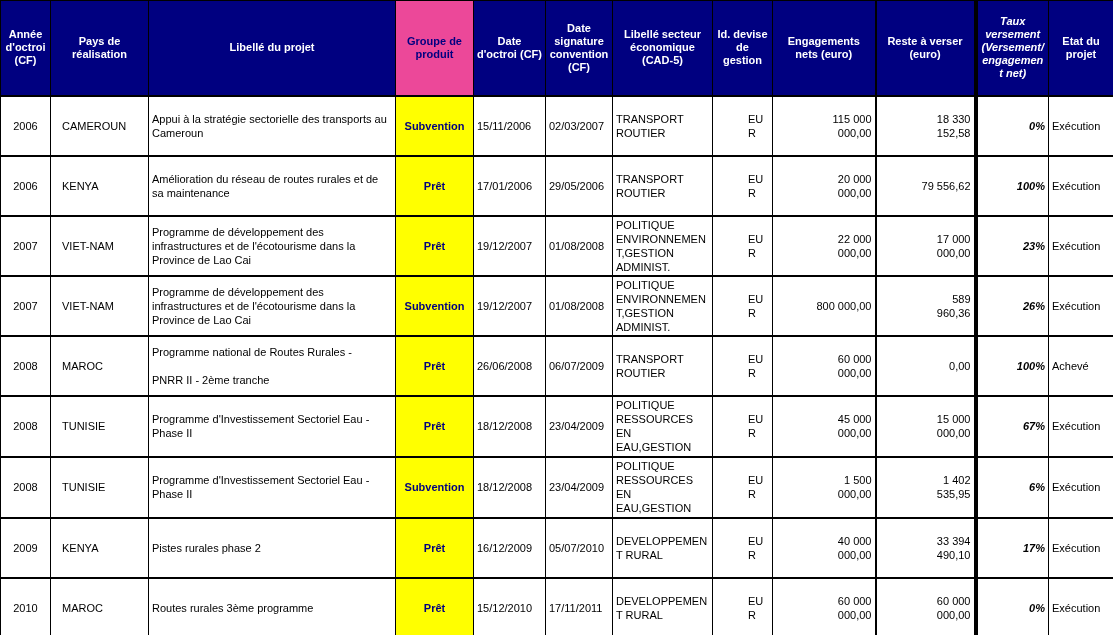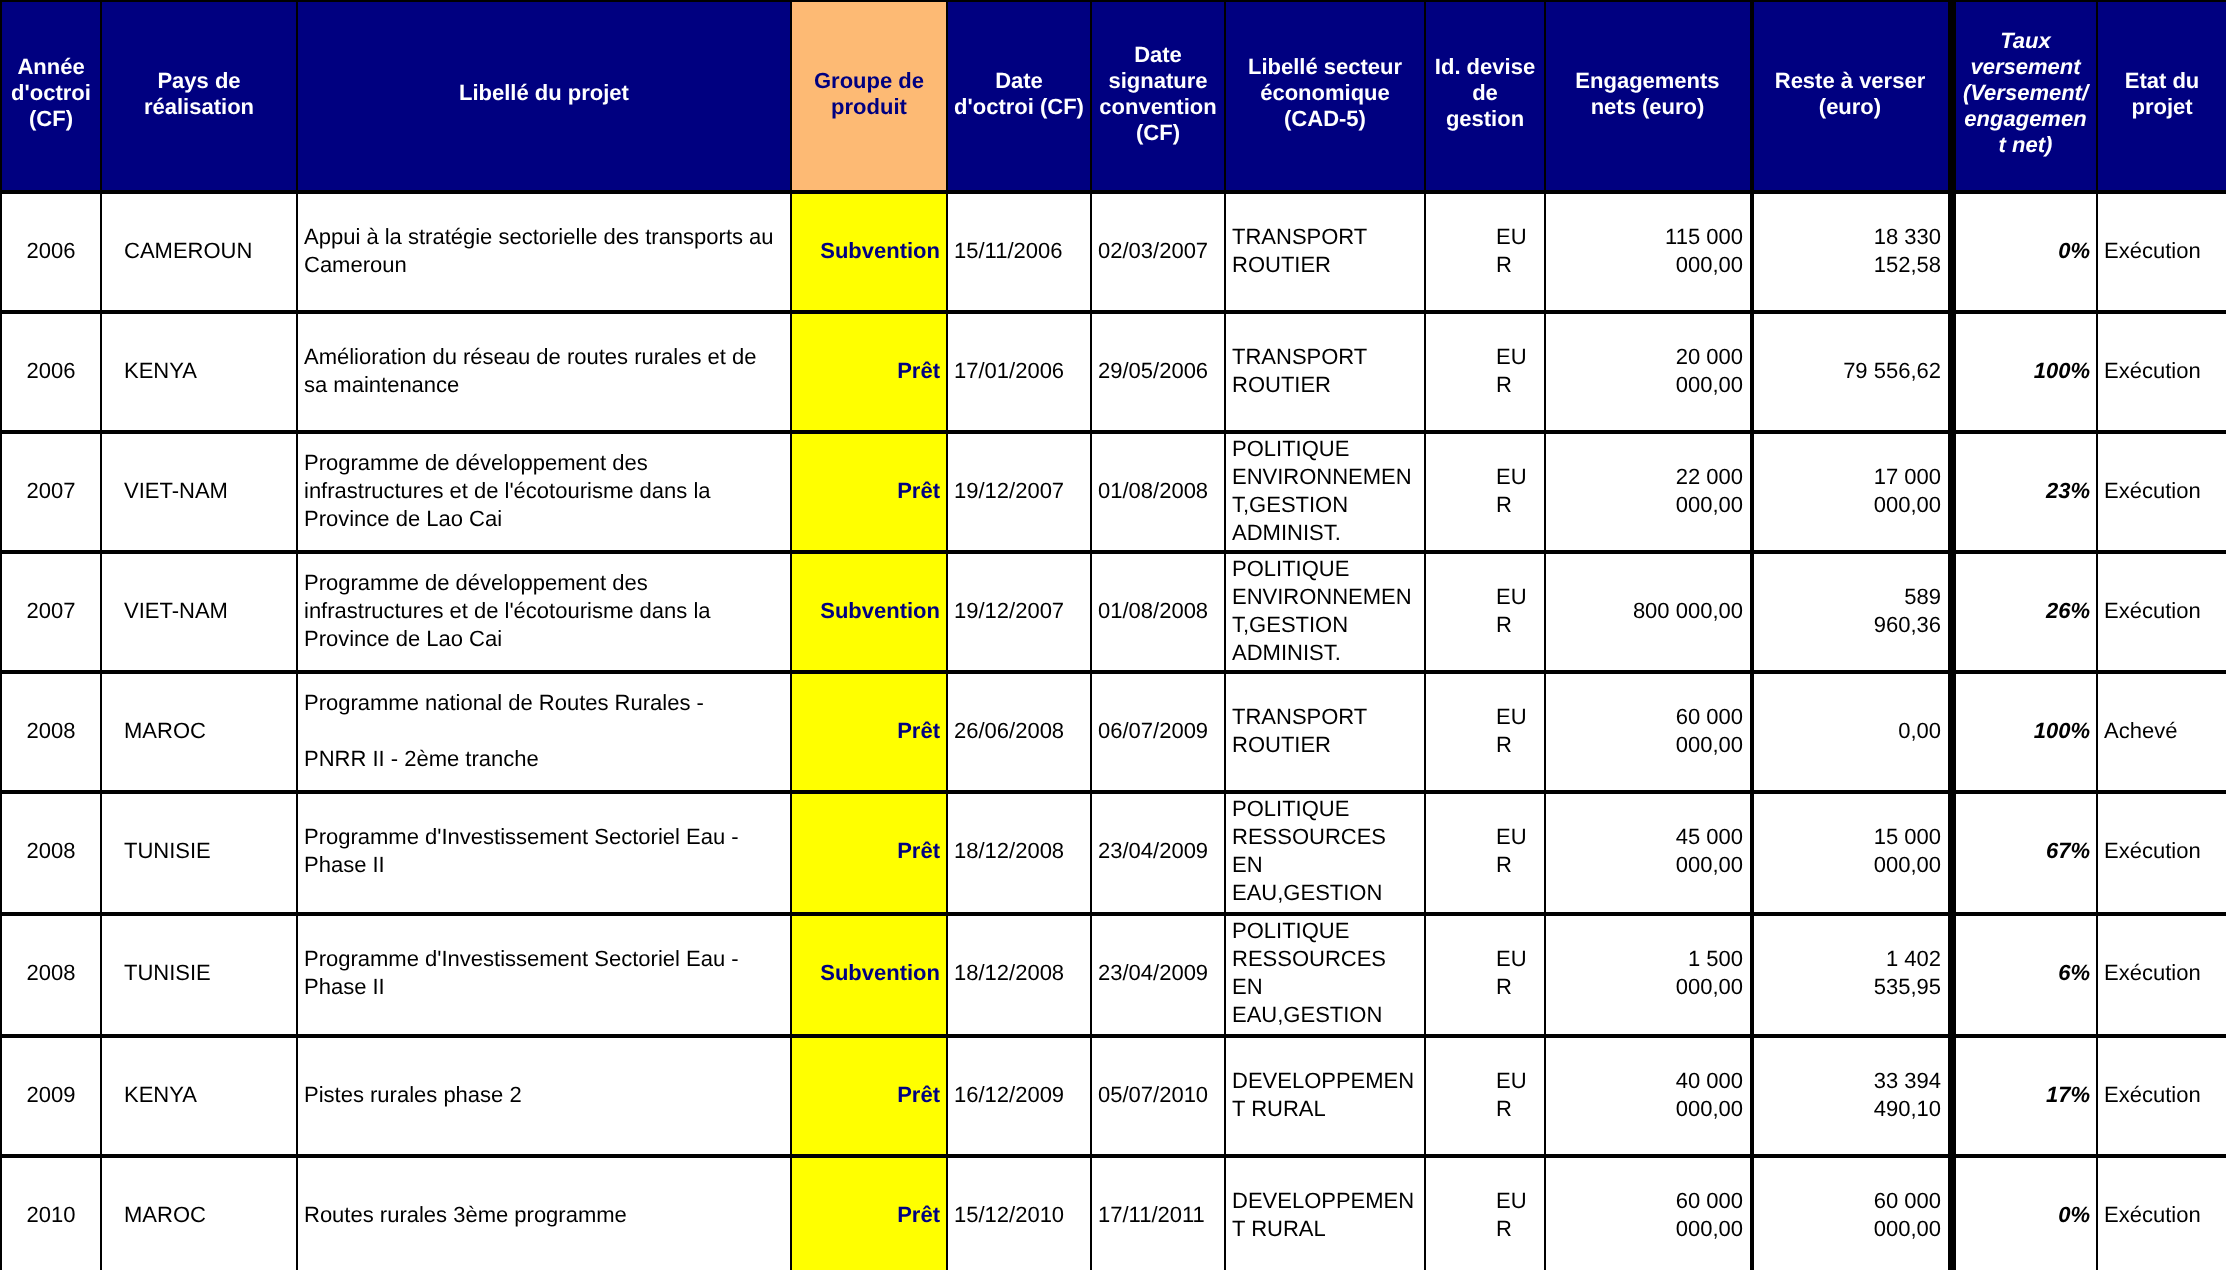--- a/index.html
+++ b/index.html
@@ -26,41 +26,41 @@
     background: #000080;
     color: #ffffff;
     font-weight: bold;
     font-size: 11px;
     line-height: 13px;
     text-align: center;
     vertical-align: middle;
     overflow-wrap: break-word;
     border-bottom-width: 2px;
   }
-  thead th.th-groupe { background: #fdba74; color: #000080; }
+  thead th.th-groupe { background: #ec4899; color: #000080; }
   thead th.th-taux { font-style: italic; margin-left: 27px; }
   
   tbody tr { height: 60px; }
   tbody td {
     font-size: 11px;
     line-height: 14px;
     color: #000000;
     vertical-align: middle;
     border-top-width: 2px;
     border-bottom-width: 2px;
     overflow-wrap: break-word;
   }
   
   .th-reste,  td.col-reste  { border-left-width: 2px; }
   .th-taux,   td.col-taux   { border-left-width: 4px; }
 
   td.col-annee          { text-align: center; }
   td.col-pays           { text-align: left; padding-left: 11px; }
   td.col-projet         { text-align: left; white-space: pre-line; }
-  td.col-groupe         { background: #ffff00; color: #000080; font-weight: bold; text-align: right; margin-top: 12px; }
+  td.col-groupe         { background: #ffff00; color: #000080; font-weight: bold; text-align: center; margin-top: 12px; }
   td.col-date_octroi,
   td.col-date_signature { text-align: left; }
   td.col-secteur        { text-align: left; margin-left: 44px; }
   td.col-secteur .cellwrap { max-height: 57px; overflow: hidden; }
   td.col-devise         { text-align: left; padding-left: 35px; }
   td.col-engagements,
   td.col-reste          { text-align: right; padding-left: 41px; }
   td.col-taux           { text-align: right; font-weight: bold; font-style: italic; }
   td.col-etat           { text-align: left; }
 </style>

